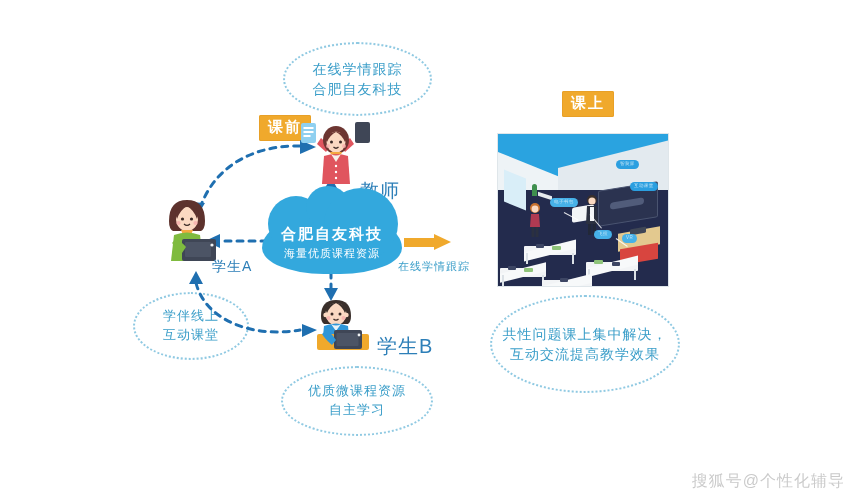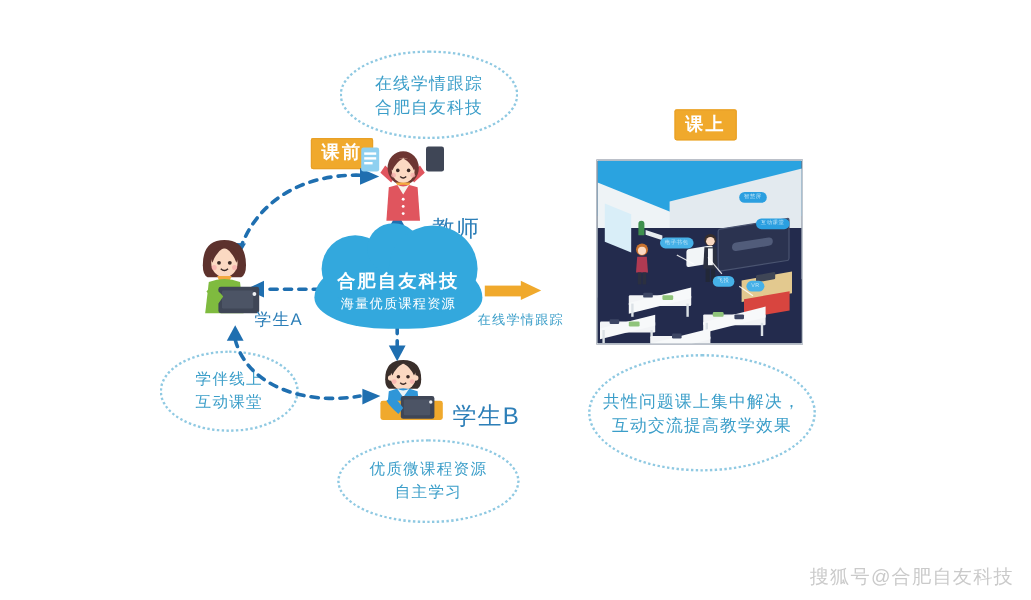--- a/index.html
+++ b/index.html
@@ -363,15 +363,15 @@
     <div class="cr-lead" style="left:92px;top:80px;width:18px;transform:rotate(50deg);"></div>
     <div class="cr-lead" style="left:118px;top:104px;width:14px;transform:rotate(35deg);"></div>
 
     <div class="cr-tag" style="left:118px;top:26px;">智慧屏</div>
     <div class="cr-tag" style="left:132px;top:48px;">互动课堂</div>
     <div class="cr-tag lt" style="left:52px;top:64px;">电子书包</div>
     <div class="cr-tag lt" style="left:96px;top:96px;">飞投</div>
     <div class="cr-tag lt" style="left:124px;top:100px;">VR</div>
   </div>
 
-  <div class="watermark">搜狐号@合肥自友科技</div>
+  <div class="watermark">搜狐号@个性化辅导</div>
 
 </div>
 
 </body></html>

